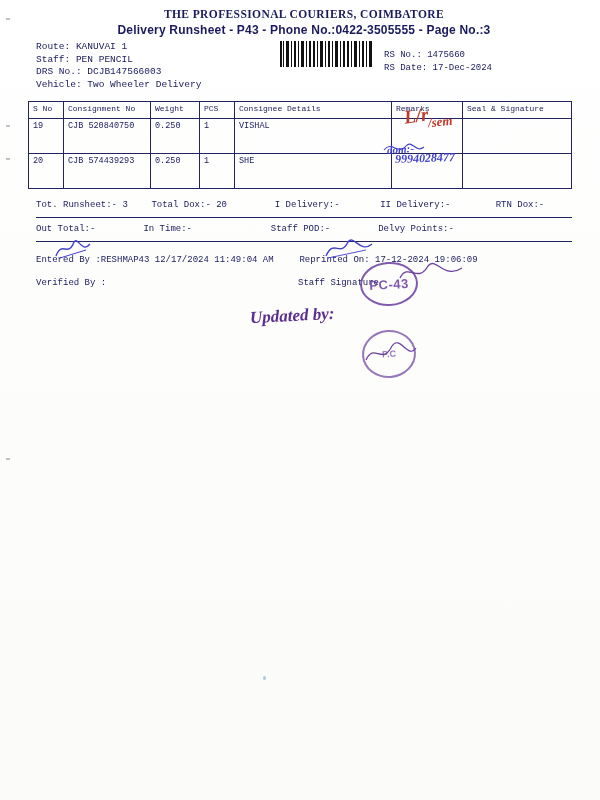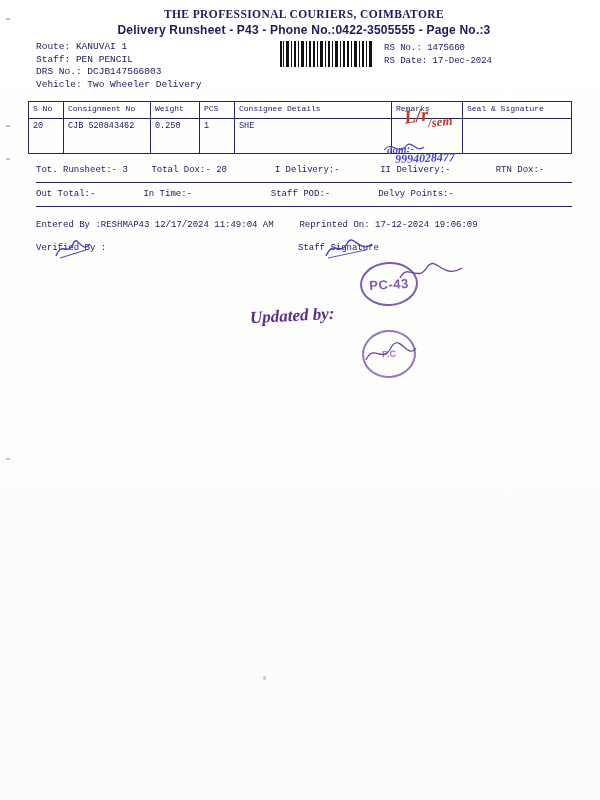--- a/index.html
+++ b/index.html
@@ -69,21 +69,21 @@
     position: absolute;
     left: 252px;
     top: 0px;
     width: 94px;
     height: 26px;
   }
   .barcode svg { display:block; }
   .headright {
     position: absolute;
     left: 356px;
-    top: 1px;
+    top: 8px;
     font-size: 9px;
     line-height: 12.6px;
     color: #1a1a5e;
   }
   table.runsheet {
     width: 544px;
     border-collapse: collapse;
     margin-top: 2px;
     table-layout: fixed;
   }
@@ -275,22 +275,31 @@
           <th class="c-con">Consignment No</th>
           <th class="c-wt">Weight</th>
           <th class="c-pcs">PCS</th>
           <th class="c-cd">Consignee Details</th>
           <th class="c-rem">Remarks</th>
           <th class="c-seal">Seal &amp; Signature</th>
         </tr>
       </thead>
       <tbody>
         <tr>
+          <td class="c-sno">19</td>
+          <td class="c-con">CJB 520840750</td>
+          <td class="c-wt">0.250</td>
+          <td class="c-pcs">1</td>
+          <td class="c-cd">VISHAL</td>
+          <td class="c-rem"></td>
+          <td class="c-seal"></td>
+        </tr>
+        <tr>
           <td class="c-sno">20</td>
-          <td class="c-con">CJB 520843462</td>
+          <td class="c-con">CJB 574439293</td>
           <td class="c-wt">0.250</td>
           <td class="c-pcs">1</td>
           <td class="c-cd">SHE</td>
           <td class="c-rem"></td>
           <td class="c-seal"></td>
         </tr>
       </tbody>
     </table>
 
     <div class="totals">

